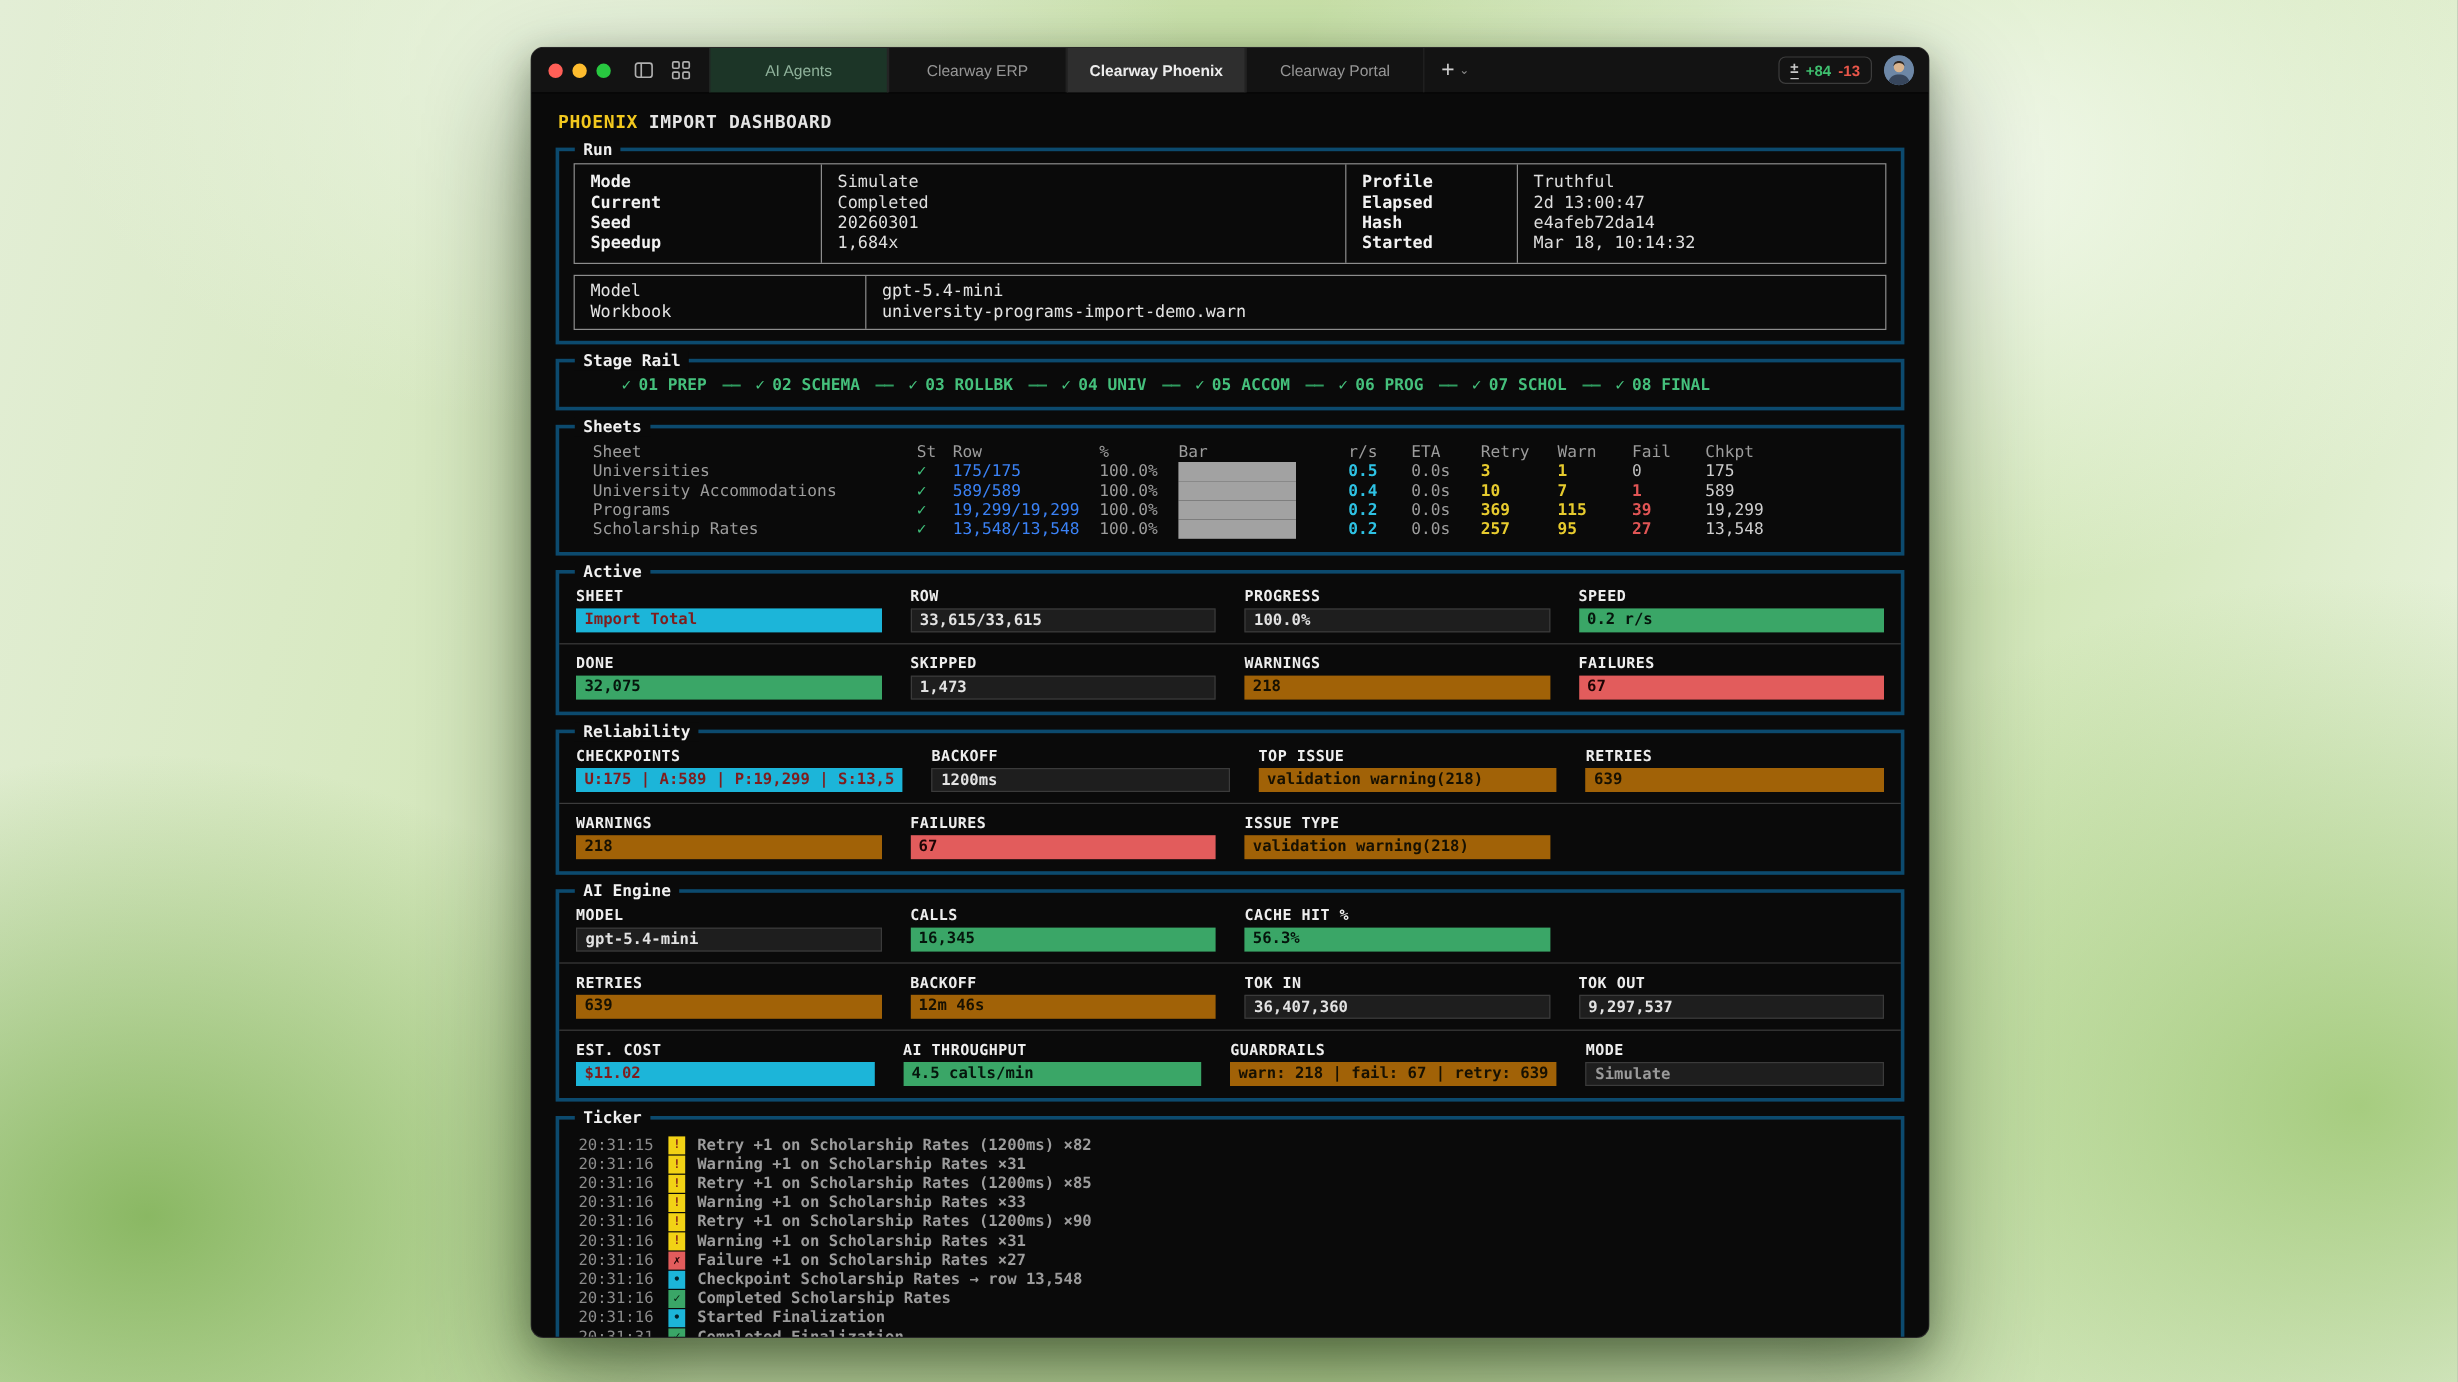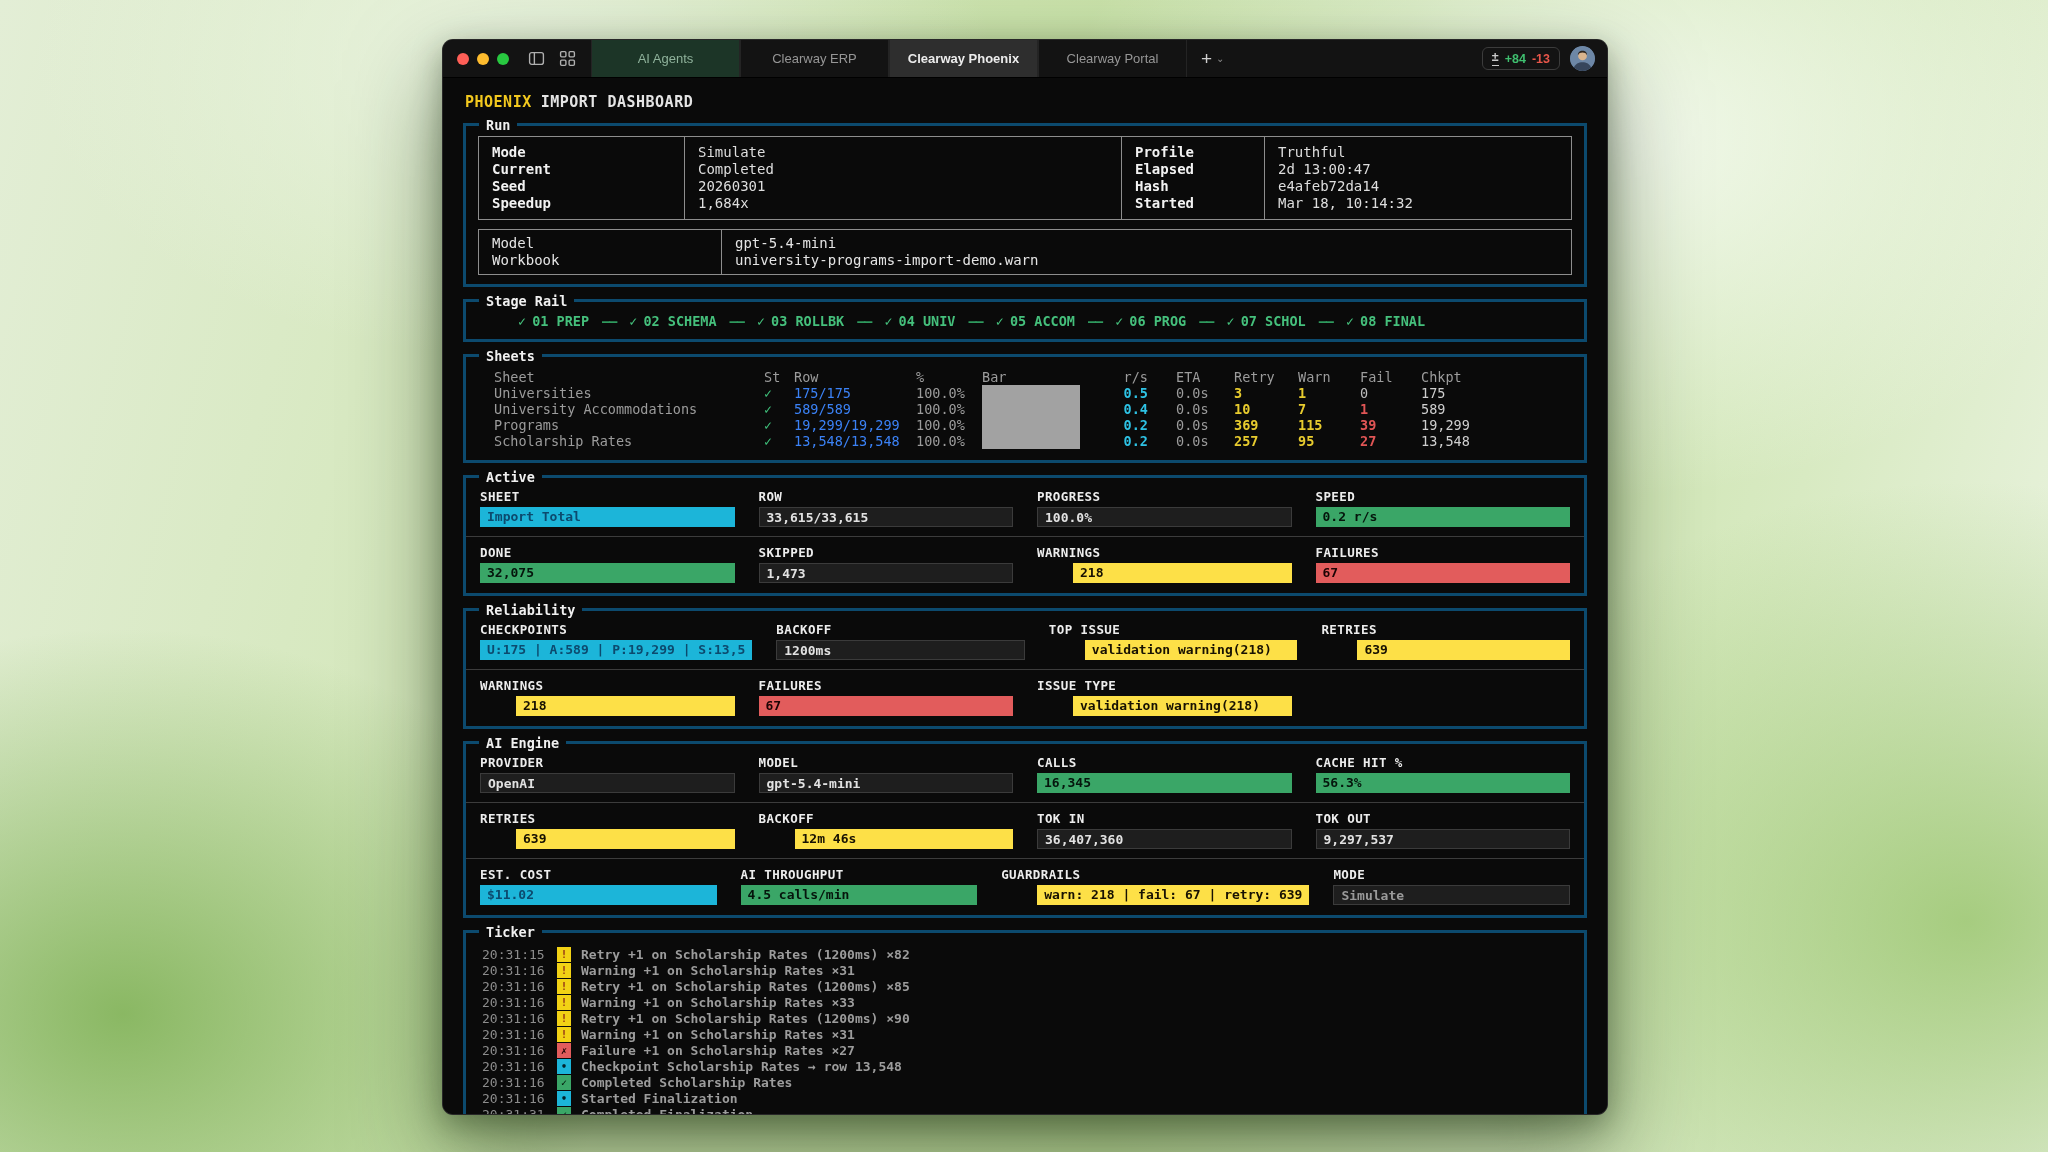--- a/index.html
+++ b/index.html
@@ -75,23 +75,23 @@
   .sg-chkpt { color: #cfcfcf; }
   .sg-bar { position: relative; }
   .sg-bar .fill { position: absolute; inset: 0 18px 0 0; background: #a2a2a2; }
   
   .tilegrid { display: grid; grid-template-columns: repeat(4, 1fr); column-gap: 24px; padding: 1px 2px; }
   .tile .tlabel { font-size: 12.5px; font-weight: bold; letter-spacing: .4px; color: #ededed; line-height: 15px; }
   .tile .tbar { margin-top: 3px; height: 20px; line-height: 19px; font-size: 13px; font-weight: bold;
                 padding: 0 7px; white-space: nowrap; overflow: hidden; }
   .tbar.dark { background: #1e1e1e; border: 1px solid #3b3b3b; color: #e2e2e2; }
   .tbar.dark.muted { color: #9a9a9a; }
-  .tbar.cyan { background: #1cb5d9; color: #0c4a6e; }
+  .tbar.cyan { background: #1cb5d9; color: #7f1d1d; }
   .tbar.green { background: #3aa667; color: #05150c; }
-  .tbar.yellow { background: #fde047; color: #171102; margin-left: 36px; }
+  .tbar.yellow { background: #a16207; color: #171102; }
   .tbar.red { background: #e25c5c; color: #1c0404; }
   .hdiv { border-top: 1px solid #3c3c3c; margin: 8px -12px 7px; }
   
   .ticker { padding: 3px 2px 1px 4px; }
   .trow { display: flex; align-items: center; height: 16px; font-size: 13px; }
   .ttime { color: #8c8c8c; width: 66px; }
   .tbadge { width: 14px; height: 15px; margin: 0 10px 0 9px; text-align: center;
             font-size: 10px; line-height: 15px; font-weight: bold; }
   .tbadge.warn { background: #f2d215; color: #8c2717; }
   .tbadge.fail { background: #e25c5c; color: #1a0202; }
@@ -365,24 +365,20 @@
             <div class="tlabel">ISSUE TYPE</div>
             <div class="tbar yellow">validation warning(218)</div>
           </div>
       </div>
     </div>
 
     <div class="sec">
       <span class="sec-label">AI Engine</span>
       <div class="tilegrid">
         <div class="tile">
-            <div class="tlabel">PROVIDER</div>
-            <div class="tbar dark">OpenAI</div>
-          </div>
-        <div class="tile">
             <div class="tlabel">MODEL</div>
             <div class="tbar dark">gpt-5.4-mini</div>
           </div>
         <div class="tile">
             <div class="tlabel">CALLS</div>
             <div class="tbar green">16,345</div>
           </div>
         <div class="tile">
             <div class="tlabel">CACHE HIT %</div>
             <div class="tbar green">56.3%</div>

